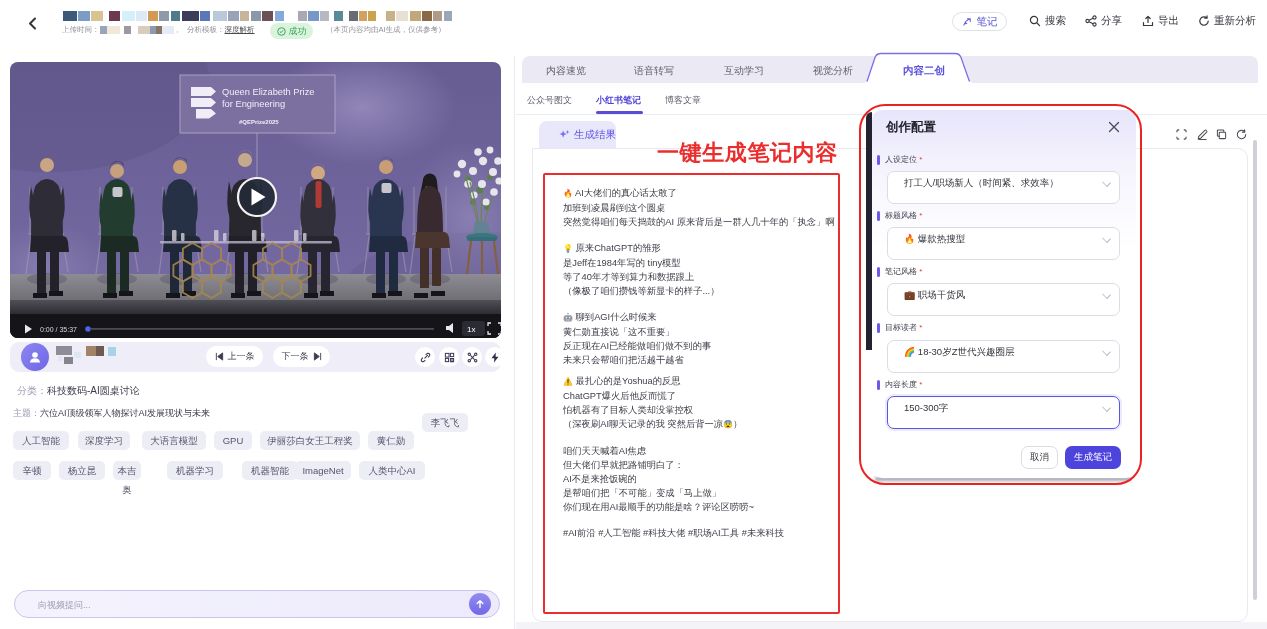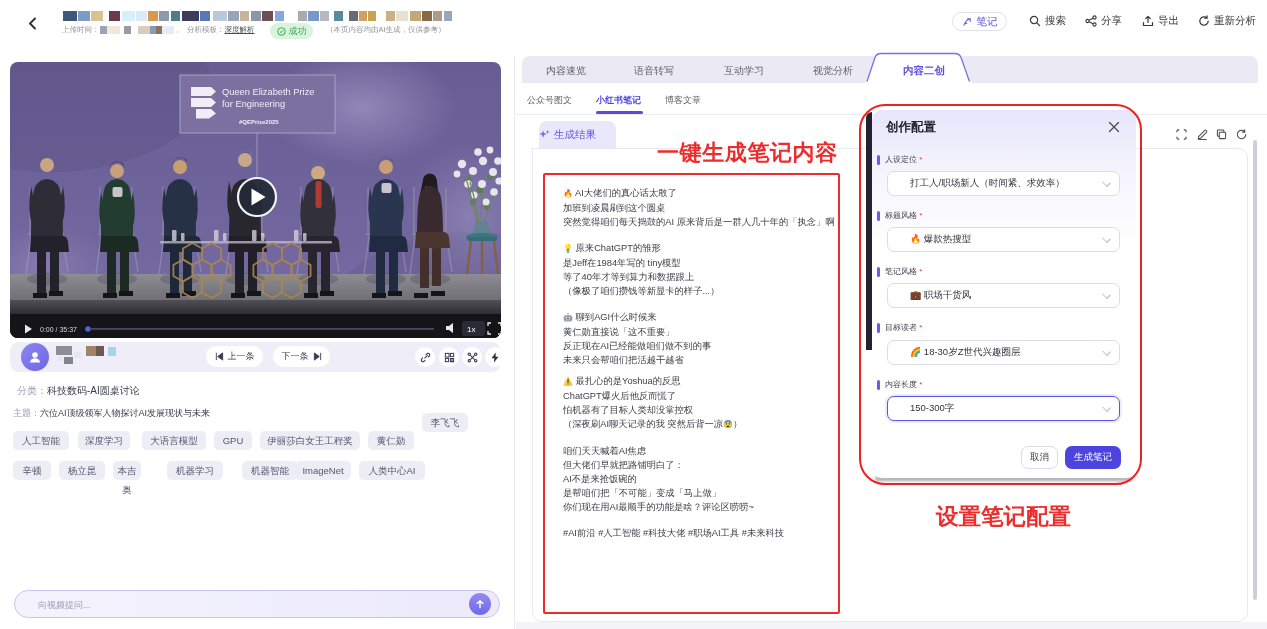--- a/index.html
+++ b/index.html
@@ -7,21 +7,21 @@
 .abs{position:absolute}
 .blk{position:absolute;height:10px}
 .hdr-txt{position:absolute;font-size:7.5px;color:#8f8f99;white-space:nowrap}
 .hbtn{position:absolute;font-size:10.5px;color:#37373f;white-space:nowrap;display:flex;align-items:center;gap:4px}
 .tagp{position:absolute;height:19px;line-height:19px;background:#ededf6;border-radius:5px;font-size:9.5px;color:#55556c;text-align:center}
 .ttab{position:absolute;font-size:10px;color:#5f5f6b;white-space:nowrap}
 .stab{position:absolute;font-size:9px;color:#5f5f6b;white-space:nowrap}
 .lbl{position:absolute;font-size:8px;color:#42424f;white-space:nowrap}
 .lbl b{color:#e23c3c;font-weight:400}
 .lbar{position:absolute;width:3px;height:10px;border-radius:2px;background:#6a5ae8}
-.sel{position:absolute;left:887px;width:233px;height:25px;border:1px solid #dcdce6;border-radius:7px;background:#fff;font-size:9.5px;color:#33333d;line-height:21px;padding-left:22px;white-space:nowrap}
+.sel{position:absolute;left:887px;width:233px;height:33px;border:1px solid #dcdce6;border-radius:7px;background:#fff;font-size:9.5px;color:#33333d;line-height:21px;padding-left:16px;white-space:nowrap}
 .sel:after{content:"";position:absolute;right:9px;top:8px;width:6px;height:6px;border-right:1.3px solid #b6b6c2;border-bottom:1.3px solid #b6b6c2;transform:rotate(45deg) scale(1,.8);margin-top:-1px}
 .note{position:absolute;left:563px;top:186px;width:285px;font-size:9.3px;line-height:14px;color:#3d3d47;white-space:nowrap}
 .note p{margin:0 0 12px 0}
 .note .em{font-size:8px}
 </style></head><body>
 <div class="page">
 
 <svg class="abs" style="left:27px;top:17px" width="11" height="13" viewBox="0 0 11 13">
       <path d="M8 1.5 L3 6.5 L8 11.5" fill="none" stroke="#33333b" stroke-width="2" stroke-linecap="round" stroke-linejoin="round"></path>
     </svg>
@@ -401,21 +401,21 @@
       <rect x="-1" y="29.6" width="110" height="3" fill="#fff"></rect>
     </svg>
 <div class="abs" style="left:903px;top:64px;font-size:10.5px;font-weight:bold;color:#5b50dc">内容二创</div>
 
 <div class="stab" style="left:527px;top:94px">公众号图文</div>
 <div class="stab" style="left:596px;top:94px;color:#4f43d8;font-weight:bold">小红书笔记</div>
 <div class="stab" style="left:665px;top:94px">博客文章</div>
 <div class="abs" style="left:596px;top:111px;width:47px;height:2.5px;background:#5a4cd6;border-radius:2px"></div>
 <div class="abs" style="left:516px;top:114px;width:751px;height:1px;background:#ececf3"></div>
 
-<div class="abs" style="left:539px;top:121px;width:77px;height:27px;background:#e9e7fa;border-radius:8px 8px 0 0;display:flex;align-items:center;justify-content:flex-start;gap:4px;font-size:10.5px;color:#6156e4"><svg width="11" height="11" viewBox="0 0 12 12">
+<div class="abs" style="left:539px;top:121px;width:77px;height:27px;background:#e9e7fa;border-radius:8px 8px 0 0;display:flex;align-items:center;justify-content:flex-end;gap:4px;font-size:10.5px;color:#6156e4"><svg width="11" height="11" viewBox="0 0 12 12">
         <path d="M4.5 1.5 L5.6 4.4 L8.5 5.5 L5.6 6.6 L4.5 9.5 L3.4 6.6 L0.5 5.5 L3.4 4.4 Z" fill="#7a6ff0"></path>
         <path d="M9.3 1 L9.9 2.6 L11.5 3.2 L9.9 3.8 L9.3 5.4 L8.7 3.8 L7.1 3.2 L8.7 2.6 Z" fill="#7a6ff0"></path>
       </svg>生成结果</div>
 <div class="abs" style="left:532px;top:147.5px;width:716px;height:474px;background:#fff;border:1px solid #e9e9f2;border-radius:0 10px 10px 10px"></div>
 
 <svg class="abs" style="left:1176px;top:129px" width="11" height="11" viewBox="0 0 12 12">
       <g fill="none" stroke="#4a4a52" stroke-width="1.2">
         <path d="M1 3.5 v-1 a1.5 1.5 0 0 1 1.5 -1.5 h1 M8.5 1 h1 A1.5 1.5 0 0 1 11 2.5 v1 M11 8.5 v1 a1.5 1.5 0 0 1 -1.5 1.5 h-1 M3.5 11 h-1 A1.5 1.5 0 0 1 1 9.5 v-1"></path>
       </g>
     </svg>
@@ -439,21 +439,20 @@
 <p><span class="em">🔥</span> AI大佬们的真心话太敢了<br>加班到凌晨刷到这个圆桌<br>突然觉得咱们每天捣鼓的AI 原来背后是一群人几十年的「执念」啊</p>
 <p><span class="em">💡</span> 原来ChatGPT的雏形<br>是Jeff在1984年写的 tiny模型<br>等了40年才等到算力和数据跟上<br>（像极了咱们攒钱等新显卡的样子...）</p>
 <p style="margin-bottom:7px"><span class="em">🤖</span> 聊到AGI什么时候来<br>黄仁勋直接说「这不重要」<br>反正现在AI已经能做咱们做不到的事<br>未来只会帮咱们把活越干越省</p>
 <p><span class="em">⚠️</span> 最扎心的是Yoshua的反思<br>ChatGPT爆火后他反而慌了<br>怕机器有了目标人类却没掌控权<br>（深夜刷AI聊天记录的我 突然后背一凉<span class="em">😨</span>）</p>
 <p>咱们天天喊着AI焦虑<br>但大佬们早就把路铺明白了：<br>AI不是来抢饭碗的<br>是帮咱们把「不可能」变成「马上做」<br>你们现在用AI最顺手的功能是啥？评论区唠唠~</p>
 <p>#AI前沿 #人工智能 #科技大佬 #职场AI工具 #未来科技</p>
 </div>
 
 <div class="abs" style="left:543px;top:173px;width:297px;height:441px;border:2px solid #ec2d2d;border-radius:2px"></div>
 <div class="abs" style="left:657px;top:138px;width:200px;font-size:22px;font-weight:bold;color:#ec2d2d;letter-spacing:0.6px;white-space:nowrap">一键生成笔记内容</div>
-<div class="abs" style="left:936px;top:501px;font-size:22.5px;font-weight:bold;color:#ec2d2d;white-space:nowrap">设置笔记配置</div>
 
 <div class="abs" style="left:866px;top:112px;width:6px;height:238px;background:#23222e;border-radius:6px 0 0 0"></div>
 <div class="abs" style="left:875px;top:477px;width:256px;height:4px;background:#a8a8b2;filter:blur(1.5px)"></div>
 <div class="abs" style="left:872px;top:110px;width:264px;height:368px;background:linear-gradient(180deg,#e7e5fb 0%,#f6f5fd 18%,#fff 38%);border-radius:10px"></div>
 <div class="abs" style="left:886px;top:119px;font-size:12.5px;font-weight:600;color:#23232e">创作配置</div>
 <svg class="abs" style="left:1108px;top:121px" width="12" height="12" viewBox="0 0 12 12">
       <path d="M1.5 1.5 L10.5 10.5 M10.5 1.5 L1.5 10.5" stroke="#4a4a52" stroke-width="1.3" stroke-linecap="round"></path>
     </svg>
 <div class="lbar" style="left:877px;top:155px"></div>
     <div class="lbl" style="left:885px;top:154px">人设定位 <b>*</b></div>

